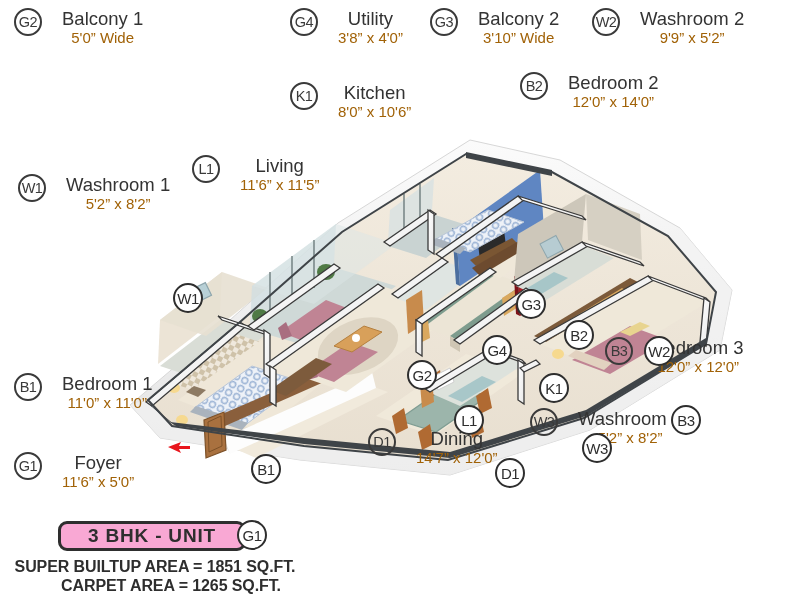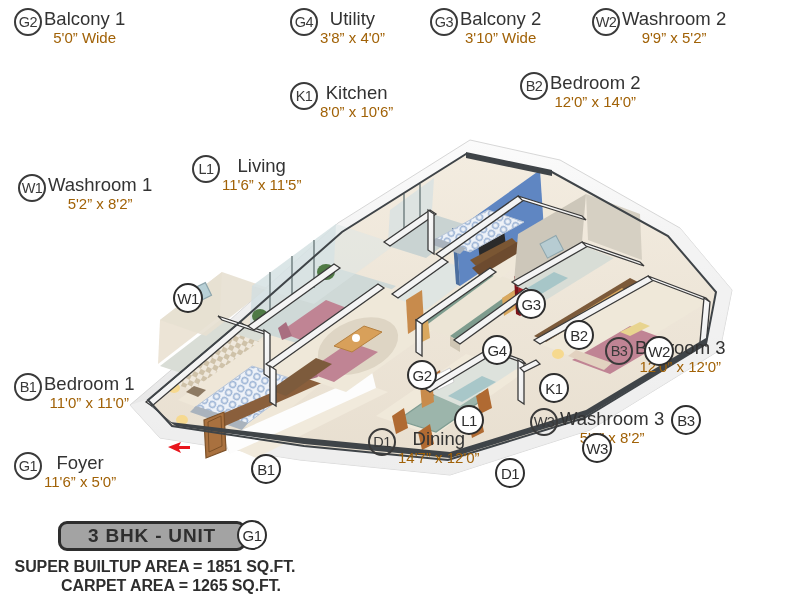--- a/index.html
+++ b/index.html
@@ -34,21 +34,21 @@
     align-items: center;
     justify-content: center;
     font-size: 14.5px;
     font-weight: 400;
     color: #3a3a3a;
     letter-spacing: -0.5px;
     box-sizing: border-box;
     background: transparent;
   }
   .callout .txt {
-    margin-left: 2px;
+    margin-left: 20px;
     line-height: 1.12;
     text-align: center;
     padding-top: 1px;
   }
   .callout .rname {
     font-size: 18.5px;
     color: #333333;
     display: block;
   }
   .callout .rdim {
@@ -85,21 +85,21 @@
     border: 3px solid #2e2e2e;
     border-radius: 9px;
     display: flex;
     align-items: center;
     justify-content: center;
     font-size: 19px;
     font-weight: bold;
     letter-spacing: 0.8px;
     color: #2e2e2e;
     box-sizing: border-box;
-    background: #a3a3a3;
+    background: #f9a8d4;
   }
   .areatxt {
     position: absolute;
     width: 310px;
     text-align: center;
     font-size: 16px;
     font-weight: bold;
     color: #2e2e2e;
     letter-spacing: -0.1px;
   }

